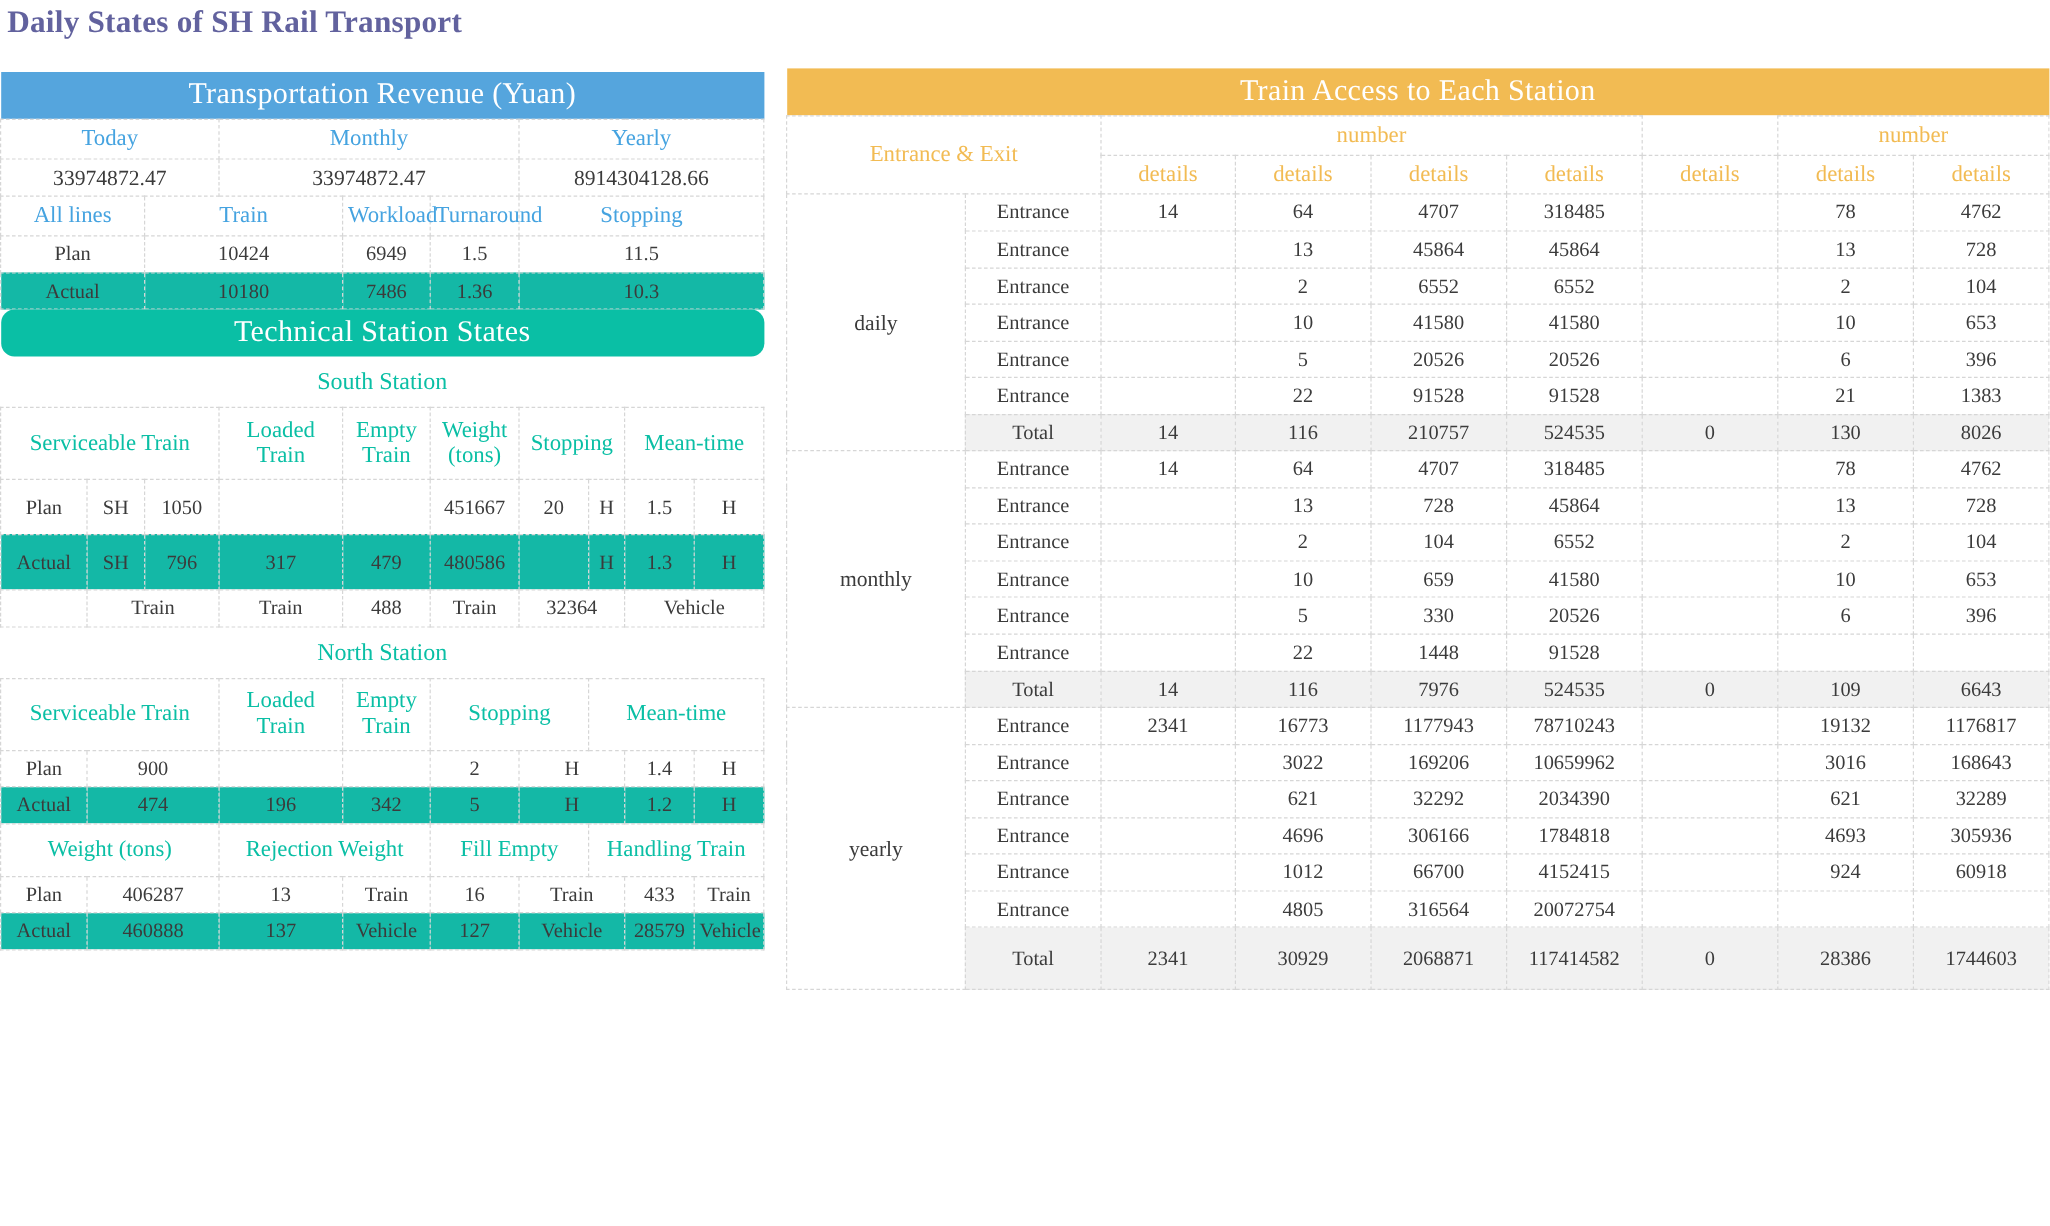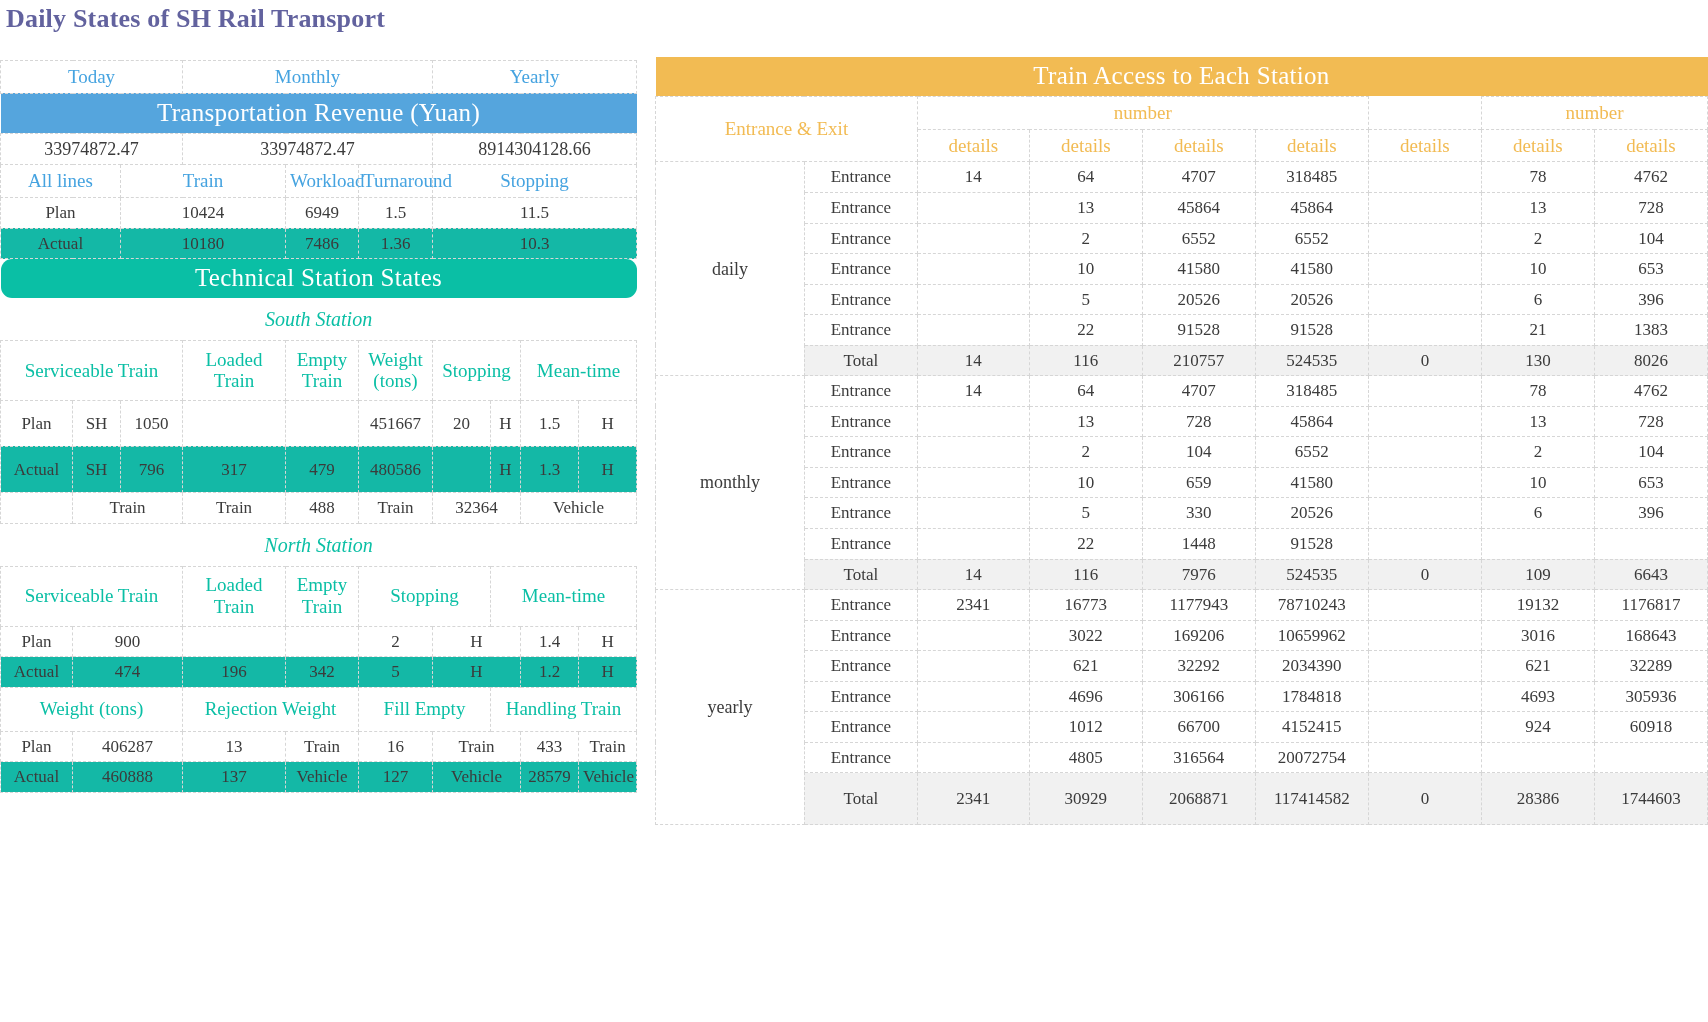--- a/index.html
+++ b/index.html
@@ -45,21 +45,21 @@
   }
   .banner-blue { background: #55a5dd; }
   .banner-teal { background: #0abfa5; border-radius: 11px; }
   .banner-orange { background: #f2bb53; }
 
   .hd-blue { color: #45a3e0; font-size: 19px; }
   .hd-teal { color: #0abfa5; font-size: 19px; }
   .hd-orange { color: #f2bb53; font-size: 19px; }
   .sect-teal { color: #0abfa5; font-size: 20px; }
   .zebra { background: #14b8a6; }
-  .nobord { border: none !important; font-style: italic; }
+  .nobord { border: none !important; }
   .tall { height: 60px; }
 
   
   .left-panel {
     position: absolute; left: 0px; top: 60px;
     width: 636px;
   }
   .left-panel table.grid { font-size: 17px; }
   .rev-amount td { font-size: 18px; padding: 8px 4px; }
 
@@ -88,26 +88,26 @@
           <col style="width:48px">
           <col style="width:62px">
         <col style="width:103px">
           <col style="width:73px">
           <col style="width:74px">
         <col style="width:88px">
           <col style="width:116px">
       </colgroup>
       <tbody>
         <tr>
+          <td class="banner banner-blue" colspan="8">Transportation Revenue (Yuan)</td>
+        </tr>
+        <tr>
           <td class="hd-blue" colspan="3">Today</td>
           <td class="hd-blue" colspan="3">Monthly</td>
           <td class="hd-blue" colspan="2">Yearly</td>
-        </tr>
-        <tr>
-          <td class="banner banner-blue" colspan="8">Transportation Revenue (Yuan)</td>
         </tr>
         <tr class="rev-amount">
           <td colspan="3">33974872.47</td>
           <td colspan="3">33974872.47</td>
           <td colspan="2">8914304128.66</td>
         </tr>
         <tr>
           <td class="hd-blue" colspan="2">All lines</td>
           <td class="hd-blue" colspan="2">Train</td>
           <td class="hd-blue">Workload</td>

